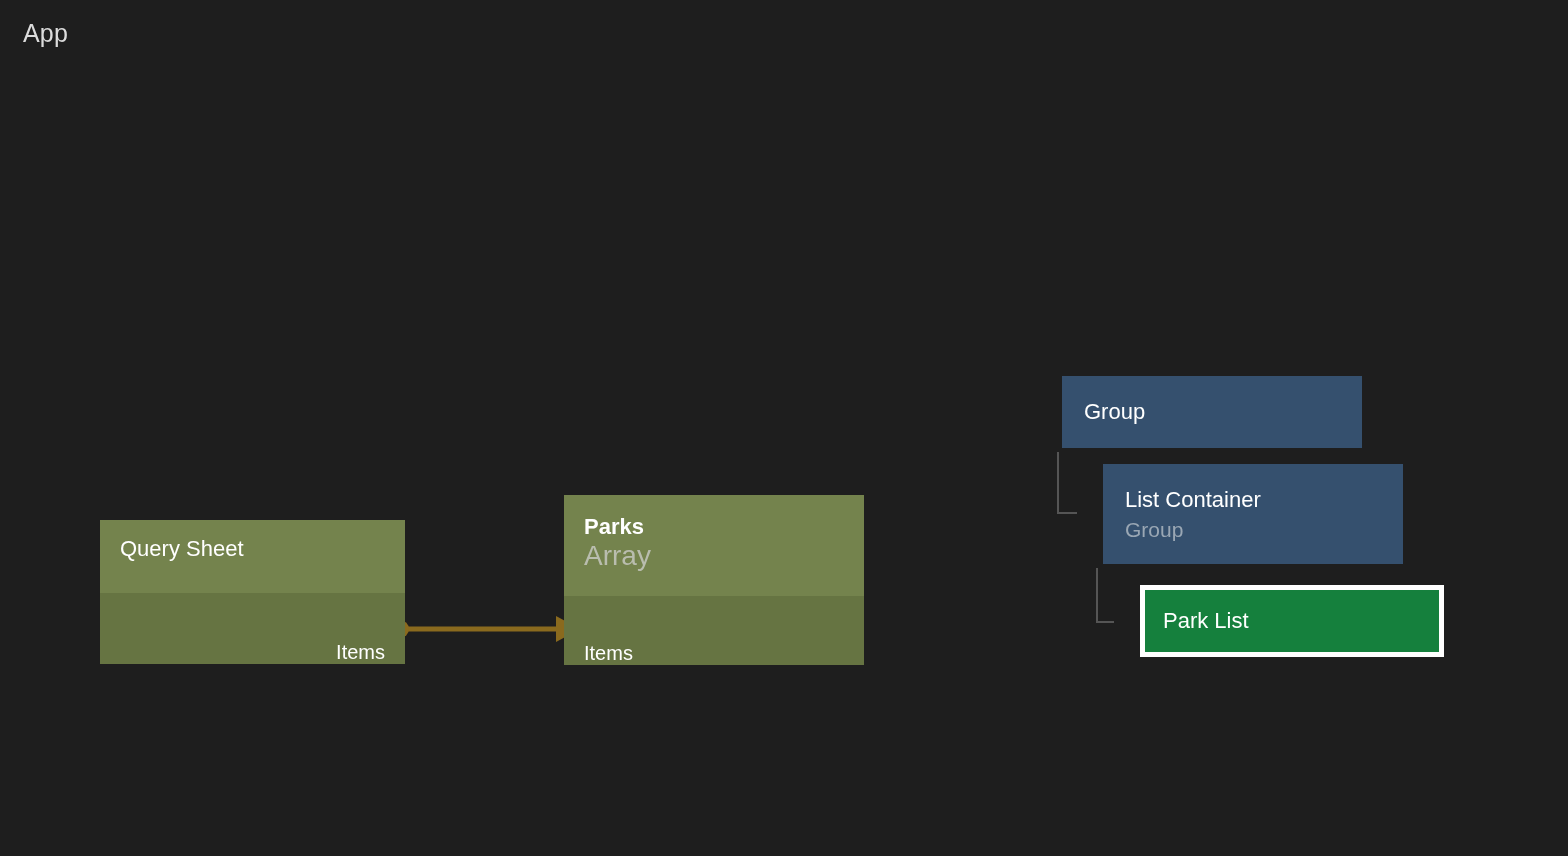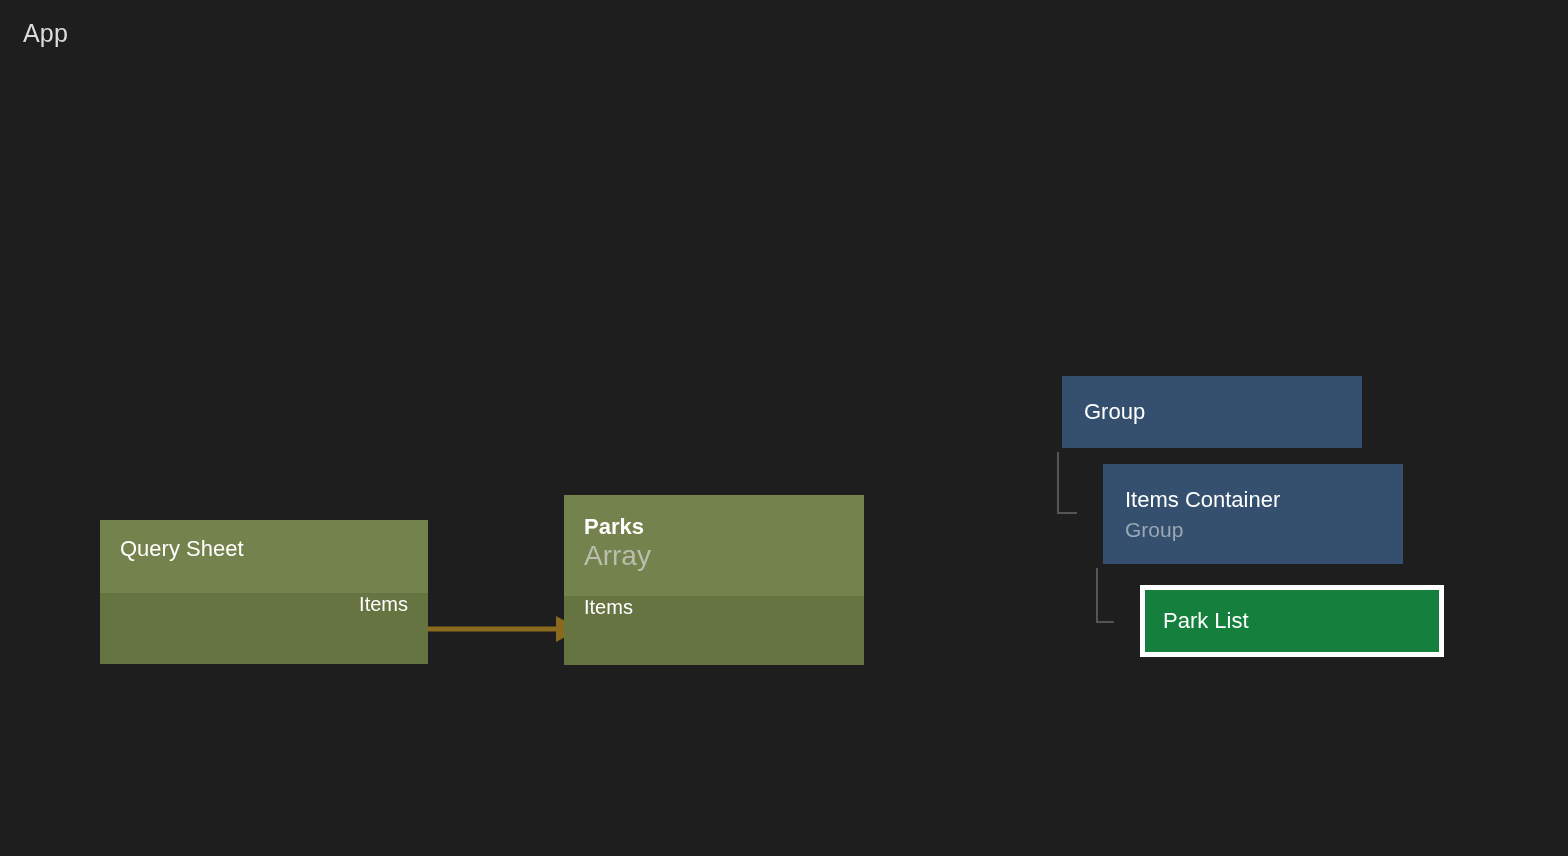--- a/index.html
+++ b/index.html
@@ -60,35 +60,35 @@
   .node-title.bold { font-weight: bold; }
   .node-subtitle {
     font-size: 28px;
     line-height: 27px;
     color: #b9bdae;
     white-space: nowrap;
   }
 
   .port-row {
     display: flex;
-    align-items: flex-start;
+    align-items: flex-end;
     height: 100%;
     padding: 0 20px;
     font-size: 20px;
     color: #ffffff;
     white-space: nowrap;
   }
   .port-row.port-out { justify-content: flex-end; }
   .port-row.port-in  { justify-content: flex-start; }
 
   
   #node-query-sheet {
     left: 100px;
     top: 520px;
-    width: 328px;
+    width: 305px;
     height: 144px;
   }
   #node-query-sheet .node-header { height: 73px; }
   #node-query-sheet .node-body   { height: 71px; }
 
   
   #node-parks {
     left: 564px;
     top: 495px;
     width: 300px;
@@ -210,21 +210,21 @@
   </div>
 
   <div class="elbow" id="elbow-group-to-list"></div>
   <div class="elbow" id="elbow-list-to-park"></div>
 
   <div class="node node-ui" id="node-group">
     <div class="node-title">Group</div>
   </div>
 
   <div class="node node-ui" id="node-list-container">
-    <div class="node-title">Items Container</div>
+    <div class="node-title">List Container</div>
     <div class="node-subtitle">Group</div>
   </div>
 
   <div class="node node-ui" id="node-park-list">
     <div class="node-title">Park List</div>
   </div>
 
 </div>
 
 </body></html>

